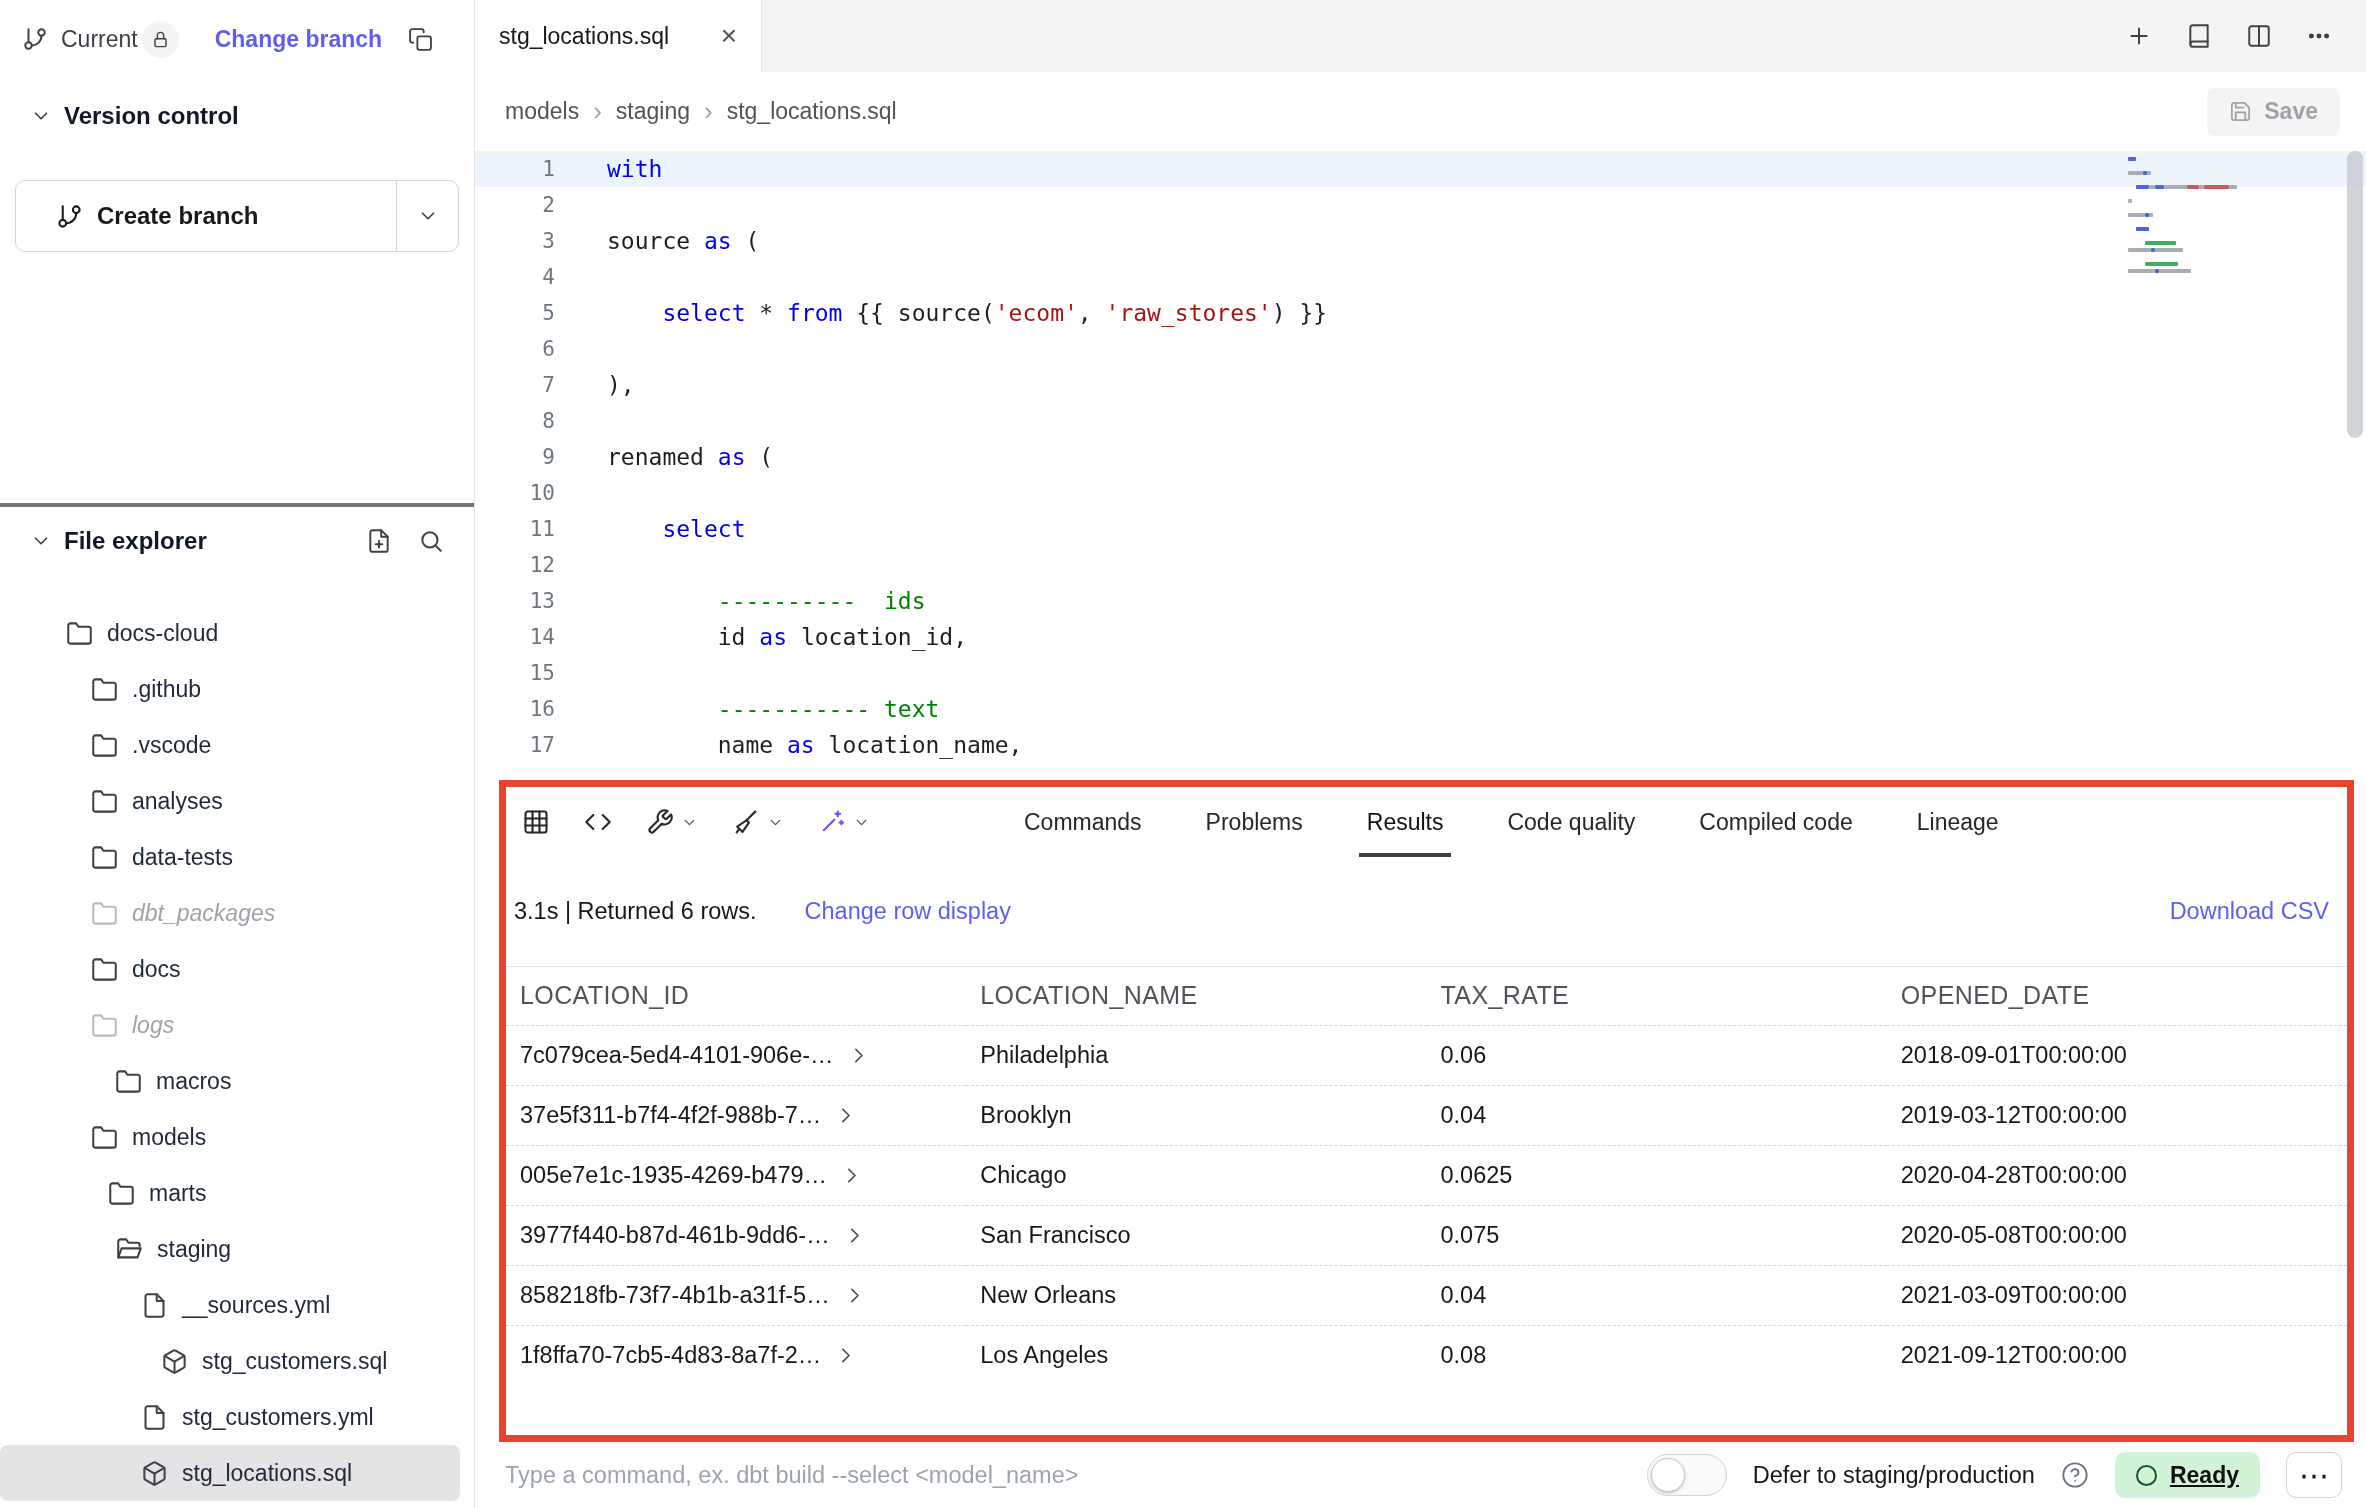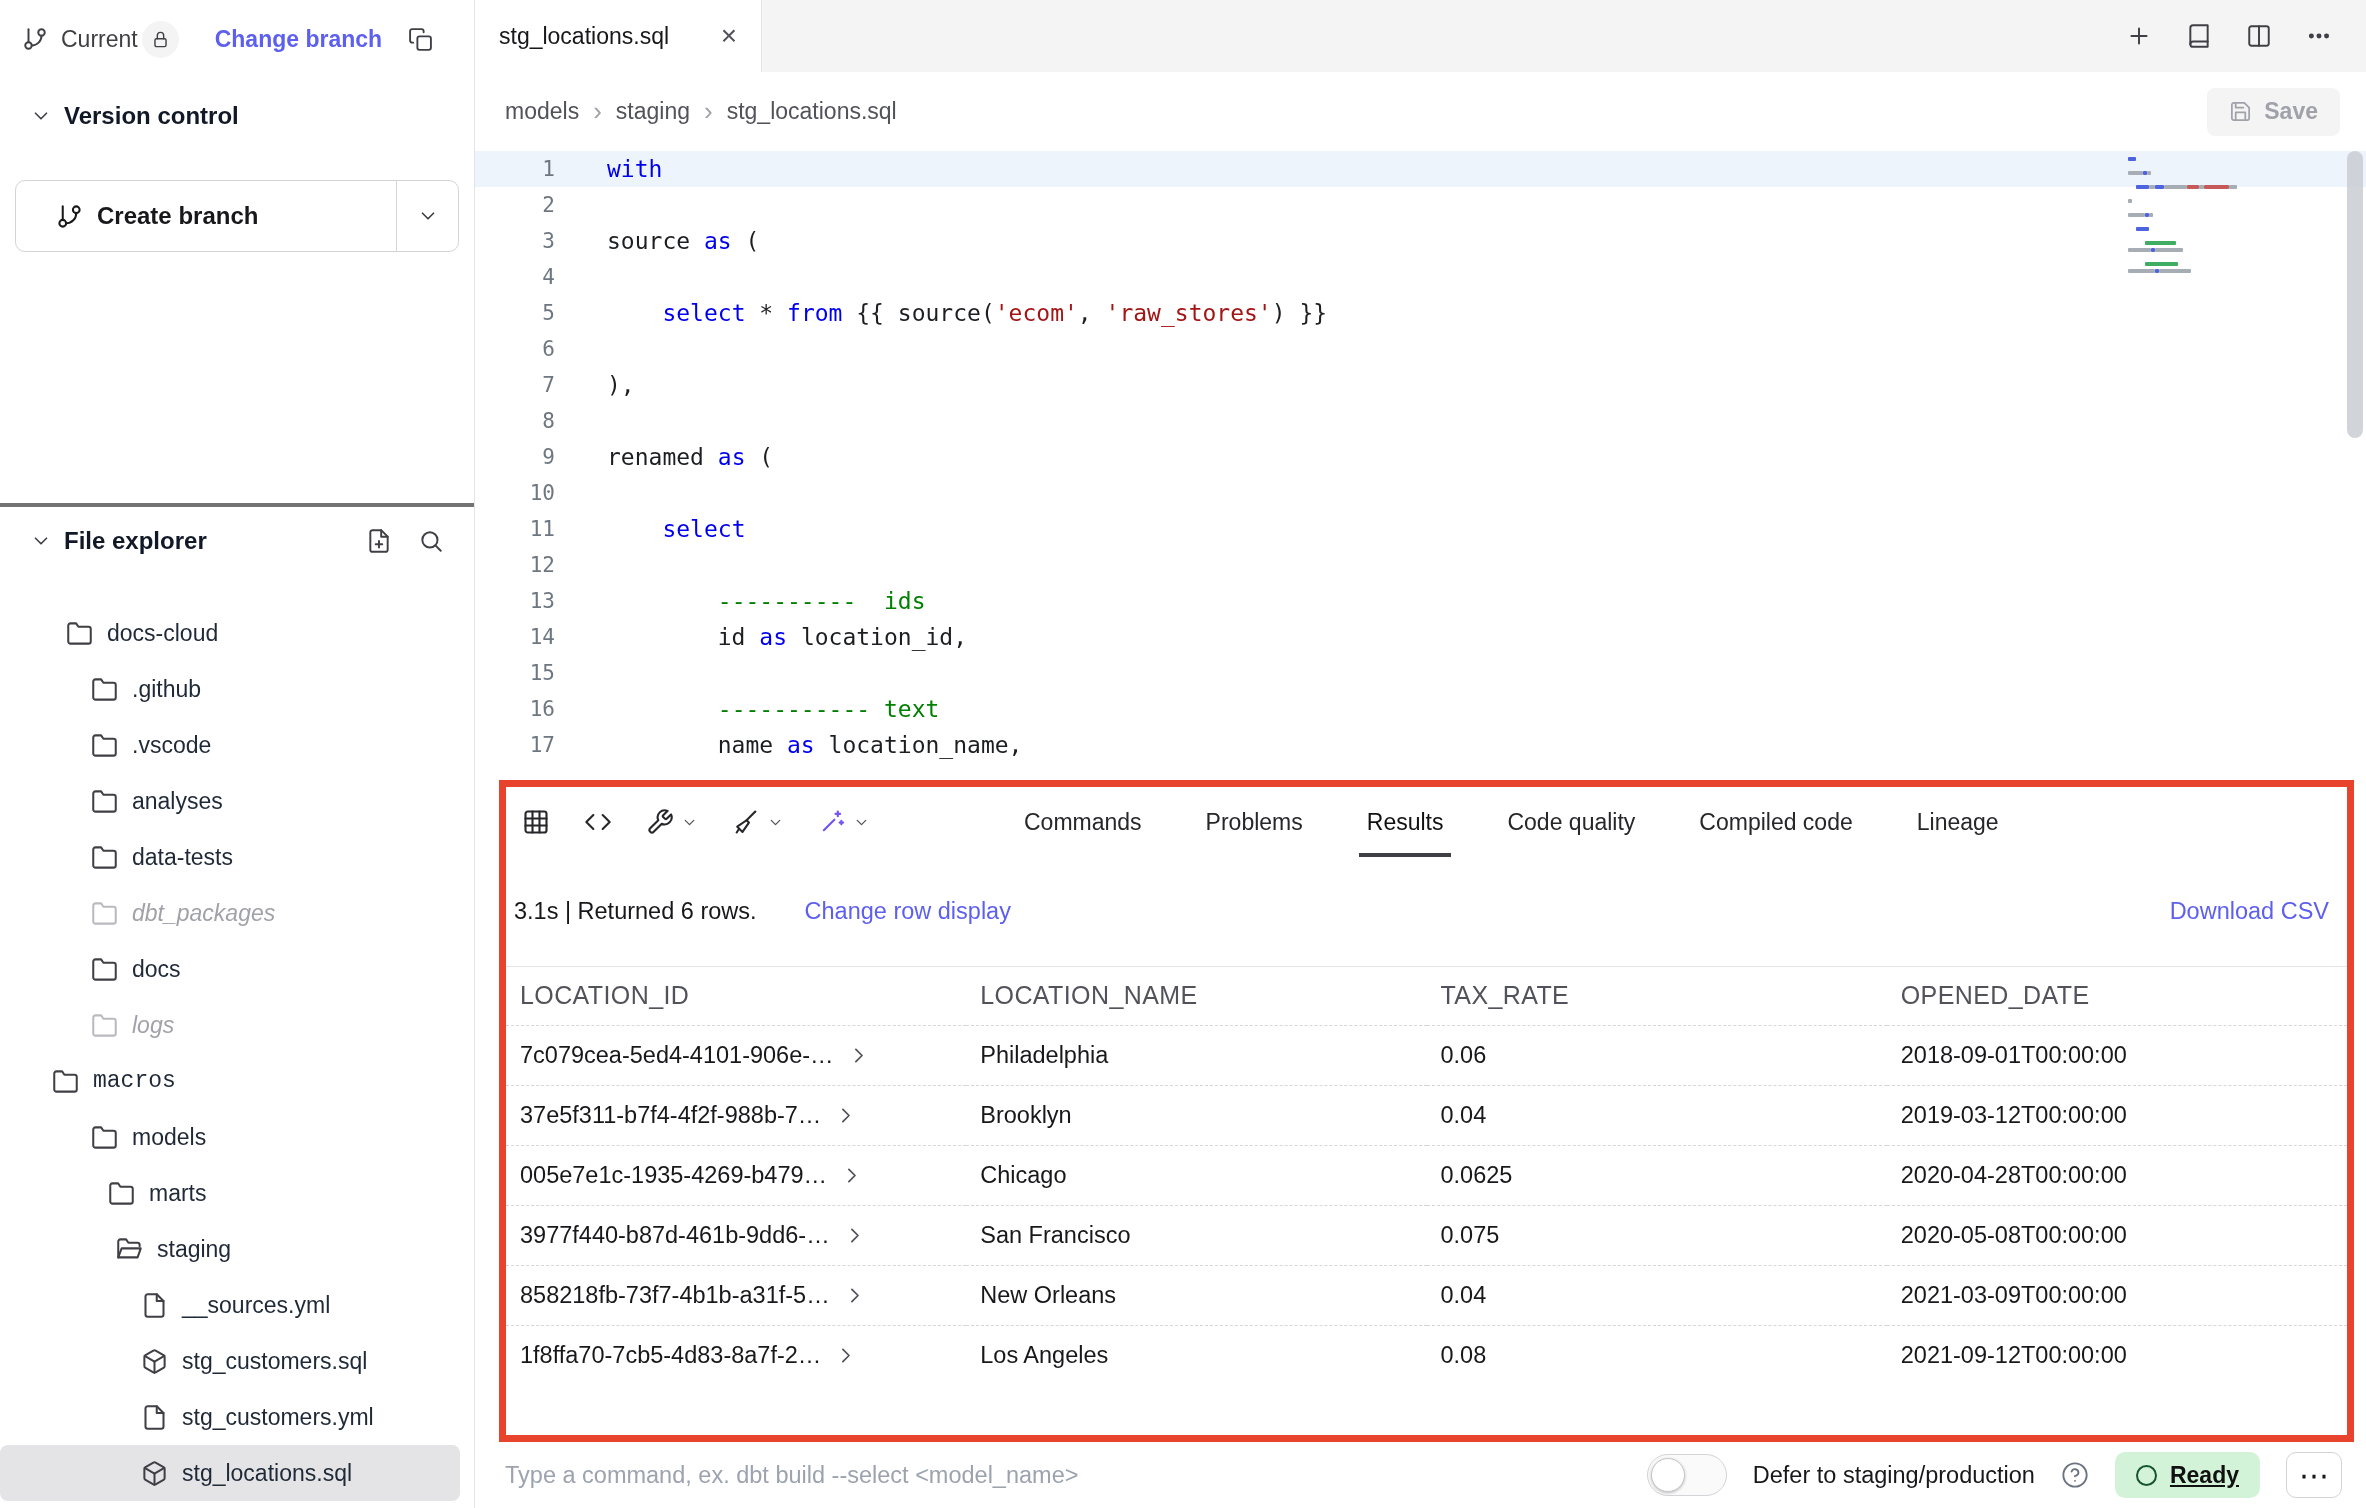--- a/index.html
+++ b/index.html
@@ -224,21 +224,21 @@
               <path d="M22 19a2 2 0 0 1-2 2H4a2 2 0 0 1-2-2V5a2 2 0 0 1 2-2h5l2 3h9a2 2 0 0 1 2 2z"></path>
             </svg>
             <span class="tree-label">docs</span>
           </div>
           <div class="tree-item muted" style="padding-left: 91px;">
             <svg class="ic" viewBox="0 0 24 24">
               <path d="M22 19a2 2 0 0 1-2 2H4a2 2 0 0 1-2-2V5a2 2 0 0 1 2-2h5l2 3h9a2 2 0 0 1 2 2z"></path>
             </svg>
             <span class="tree-label">logs</span>
           </div>
-          <div class="tree-item" style="padding-left: 52px; font-family: Liberation Mono, monospace;">
+          <div class="tree-item" style="padding-left: 115px;">
             <svg class="ic" viewBox="0 0 24 24">
               <path d="M22 19a2 2 0 0 1-2 2H4a2 2 0 0 1-2-2V5a2 2 0 0 1 2-2h5l2 3h9a2 2 0 0 1 2 2z"></path>
             </svg>
             <span class="tree-label">macros</span>
           </div>
           <div class="tree-item" style="padding-left: 91px;">
             <svg class="ic" viewBox="0 0 24 24">
               <path d="M22 19a2 2 0 0 1-2 2H4a2 2 0 0 1-2-2V5a2 2 0 0 1 2-2h5l2 3h9a2 2 0 0 1 2 2z"></path>
             </svg>
             <span class="tree-label">models</span>
@@ -256,21 +256,21 @@
             </svg>
             <span class="tree-label">staging</span>
           </div>
           <div class="tree-item" style="padding-left: 141px;">
             <svg class="ic" viewBox="0 0 24 24">
               <path d="M14 2H6a2 2 0 0 0-2 2v16a2 2 0 0 0 2 2h12a2 2 0 0 0 2-2V8z"></path>
               <polyline points="14 2 14 8 20 8"></polyline>
             </svg>
             <span class="tree-label">__sources.yml</span>
           </div>
-          <div class="tree-item" style="padding-left: 141px;">
+          <div class="tree-item" style="padding-left: 141px; margin-left: 20px;">
             <svg class="ic" viewBox="0 0 24 24">
               <path d="M21 16V8a2 2 0 0 0-1-1.73l-7-4a2 2 0 0 0-2 0l-7 4A2 2 0 0 0 3 8v8a2 2 0 0 0 1 1.73l7 4a2 2 0 0 0 2 0l7-4A2 2 0 0 0 21 16z"></path>
               <polyline points="3.27 6.96 12 12.01 20.73 6.96"></polyline>
               <line x1="12" y1="22.08" x2="12" y2="12"></line>
             </svg>
             <span class="tree-label">stg_customers.sql</span>
           </div>
           <div class="tree-item" style="padding-left: 141px;">
             <svg class="ic" viewBox="0 0 24 24">
               <path d="M14 2H6a2 2 0 0 0-2 2v16a2 2 0 0 0 2 2h12a2 2 0 0 0 2-2V8z"></path>

